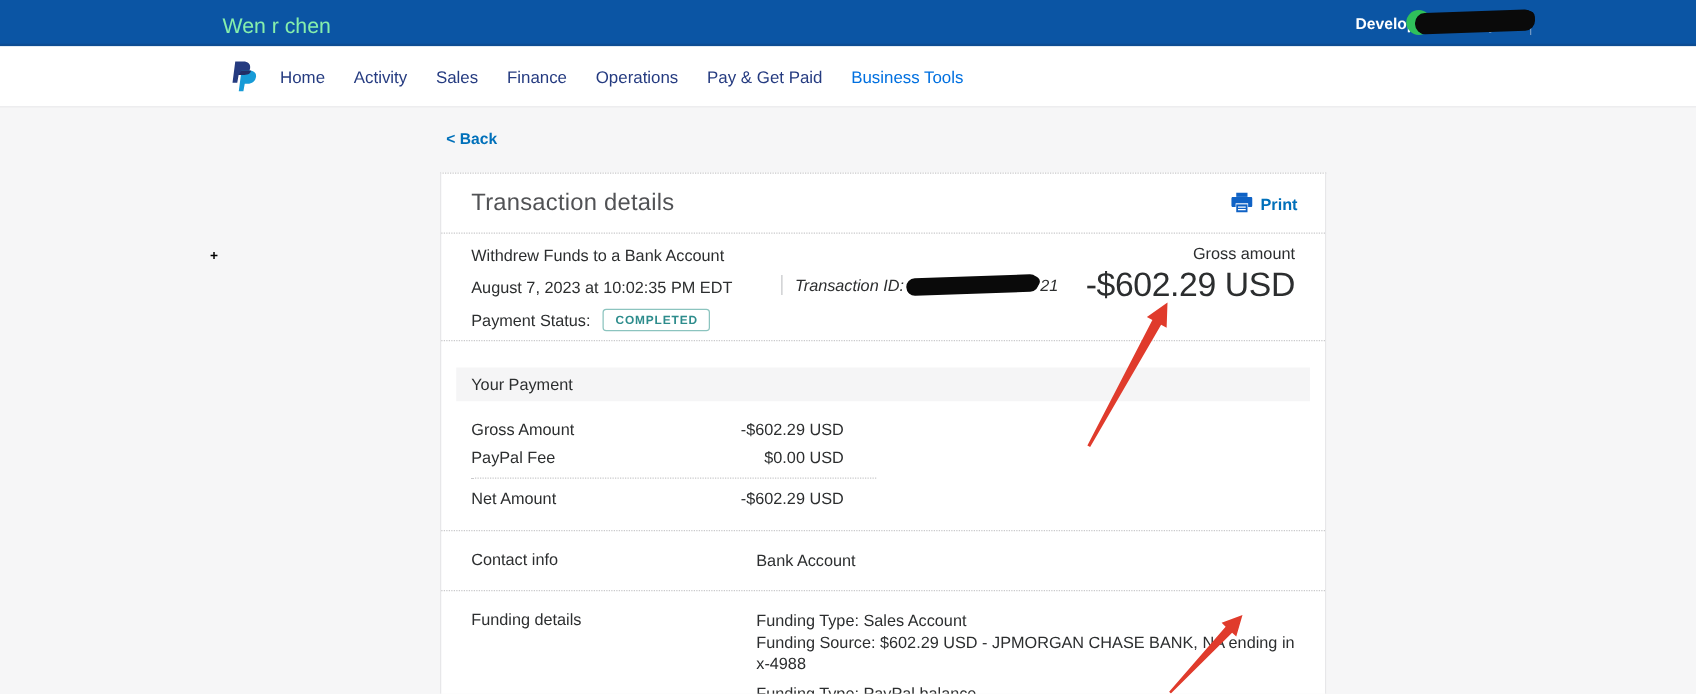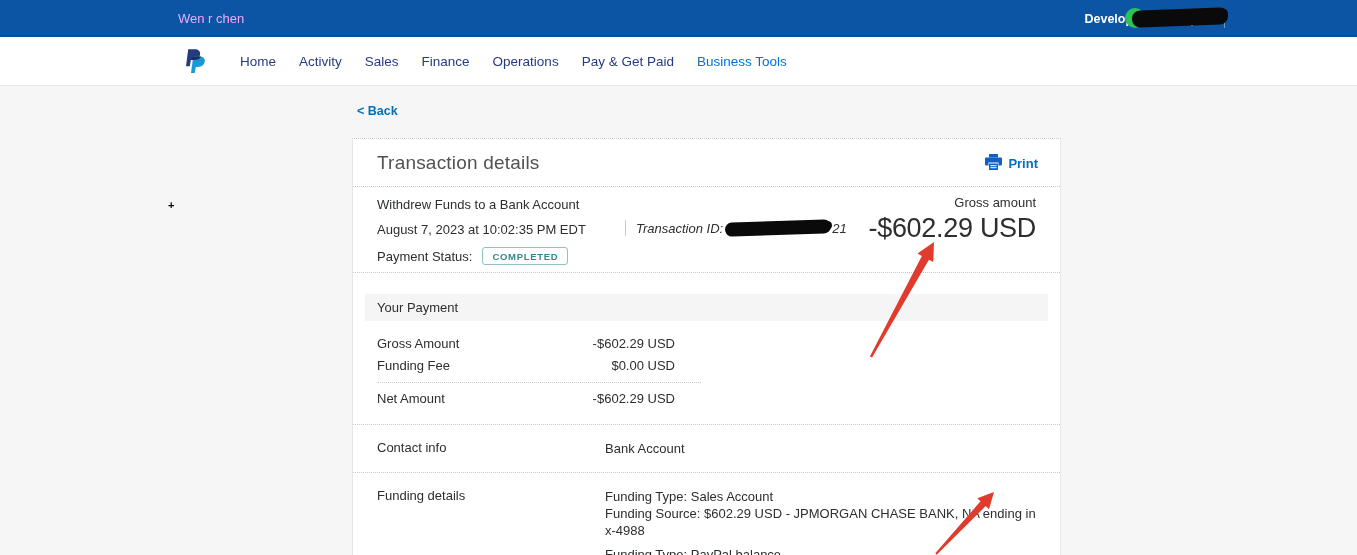--- a/index.html
+++ b/index.html
@@ -10,21 +10,21 @@
   }
 
   
   .topbar {
     position:absolute; left:0; top:0; width:1357px; height:37px;
     background:#0b55a4; border-bottom:2px solid #0d4d93;
     display:flex; align-items:center;
   }
   .topbar-user {
     position:absolute; left:178px; top:11px;
-    color:#f0abfc; font-size:13px;
+    color:#86efac; font-size:17px;
   }
   .topbar-right {
     position:absolute; right:132px; top:0; height:37px;
     display:flex; align-items:center; gap:26px;
   }
   .topbar-link { color:#ffffff; font-size:12.5px; font-weight:bold; cursor:pointer; }
   .topbar-sep { width:1px; height:18px; background:#6f97c4; }
   .avatar-wrap { position:absolute; left:1125px; top:7px; width:105px; height:23px; }
   .avatar-circle {
     position:absolute; left:0; top:1px; width:20px; height:20px;
@@ -39,21 +39,21 @@
     box-shadow:3px -2px 0 -3px #0a0a0a, -2px 3px 0 -4px #0a0a0a;
   }
 
   
   .navbar {
     position:absolute; left:0; top:37px; width:1357px; height:49px;
     background:#ffffff; border-bottom:1px solid #e8e8ea;
   }
   .pp-logo { position:absolute; left:185px; top:11px; }
   .nav-items {
-    position:absolute; left:240px; top:0; height:48px;
+    position:absolute; left:224px; top:0; height:48px;
     display:flex; align-items:center; gap:23px;
   }
   .nav-item { font-size:13.5px; color:#253b80; cursor:pointer; white-space:nowrap; }
   .nav-item.accent { color:#0070e0; }
 
   
   .back-link {
     position:absolute; left:357px; top:104px;
     color:#0070ba; font-size:12.5px; font-weight:bold; cursor:pointer;
   }
@@ -204,21 +204,21 @@
   <div class="divider"></div>
 
   <div class="section-pad">
     <div class="yp-bar">Your Payment</div>
     <div class="yp-block">
       <div class="payrow">
         <span>Gross Amount</span>
         <span>-$602.29 USD</span>
       </div>
       <div class="payrow">
-        <span>Funding Fee</span>
+        <span>PayPal Fee</span>
         <span>$0.00 USD</span>
       </div>
       <div class="mini-divider"></div>
       <div class="payrow">
         <span>Net Amount</span>
         <span>-$602.29 USD</span>
       </div>
     </div>
   </div>
 

